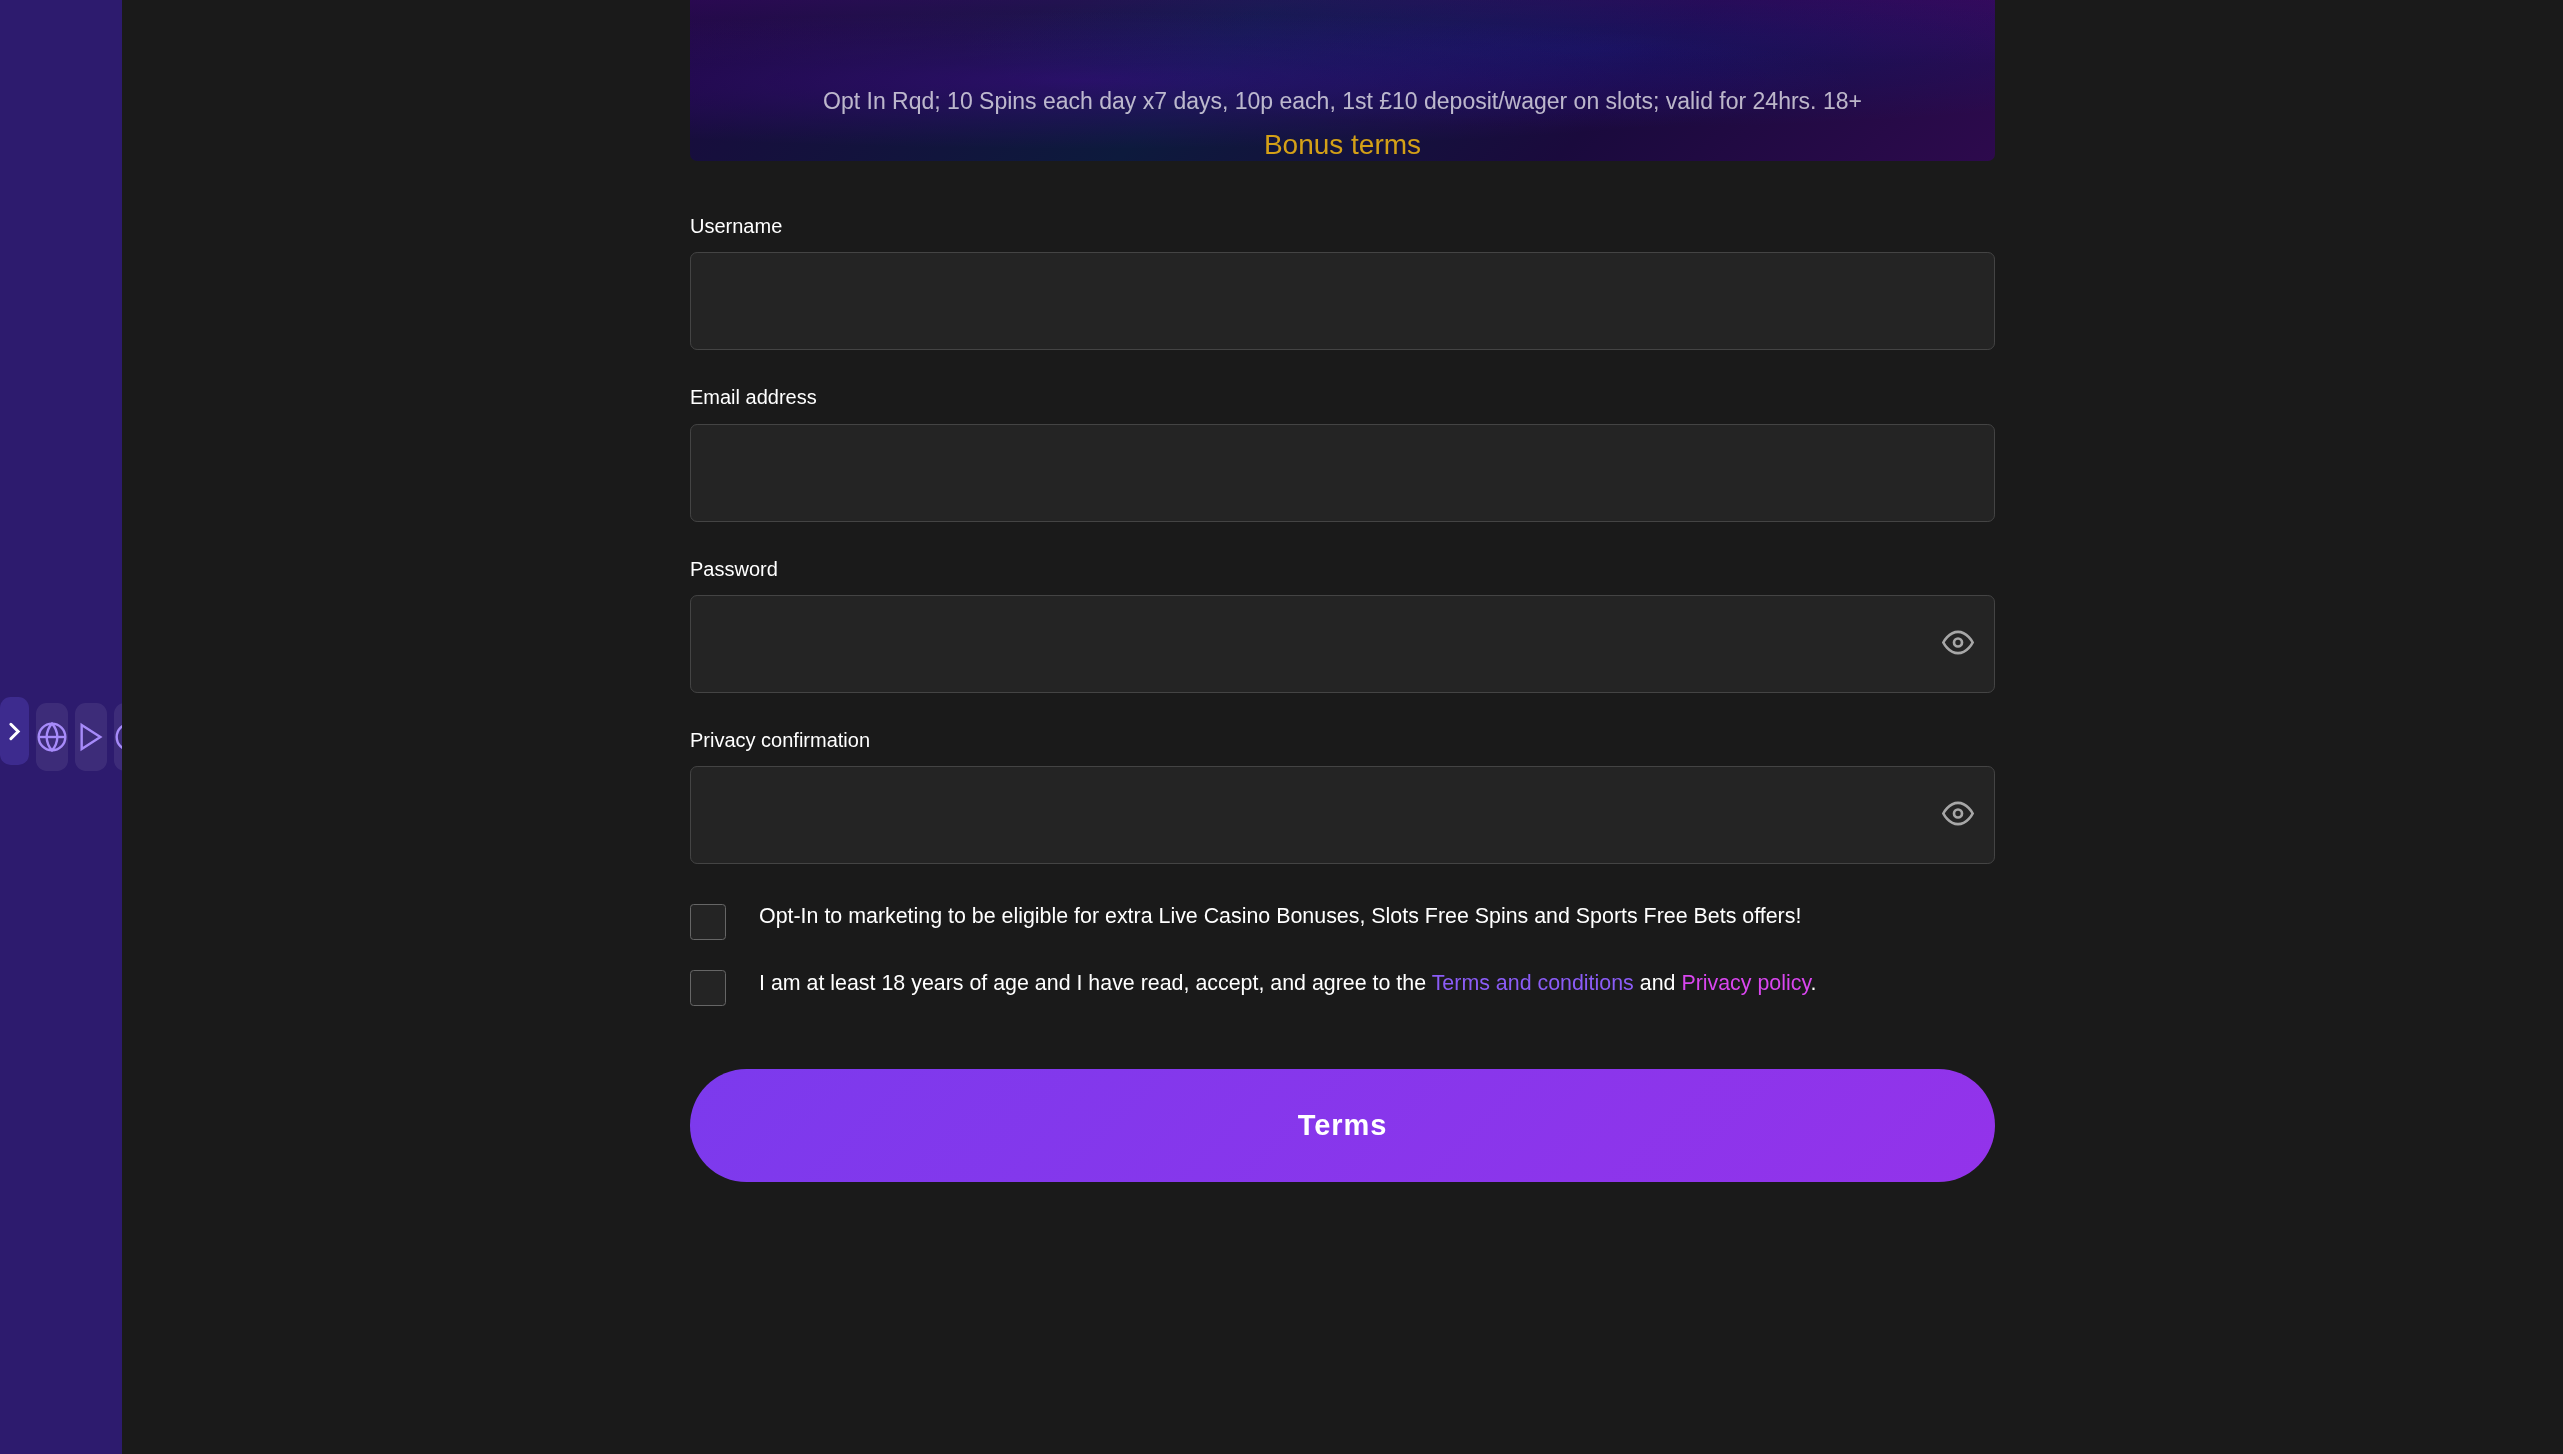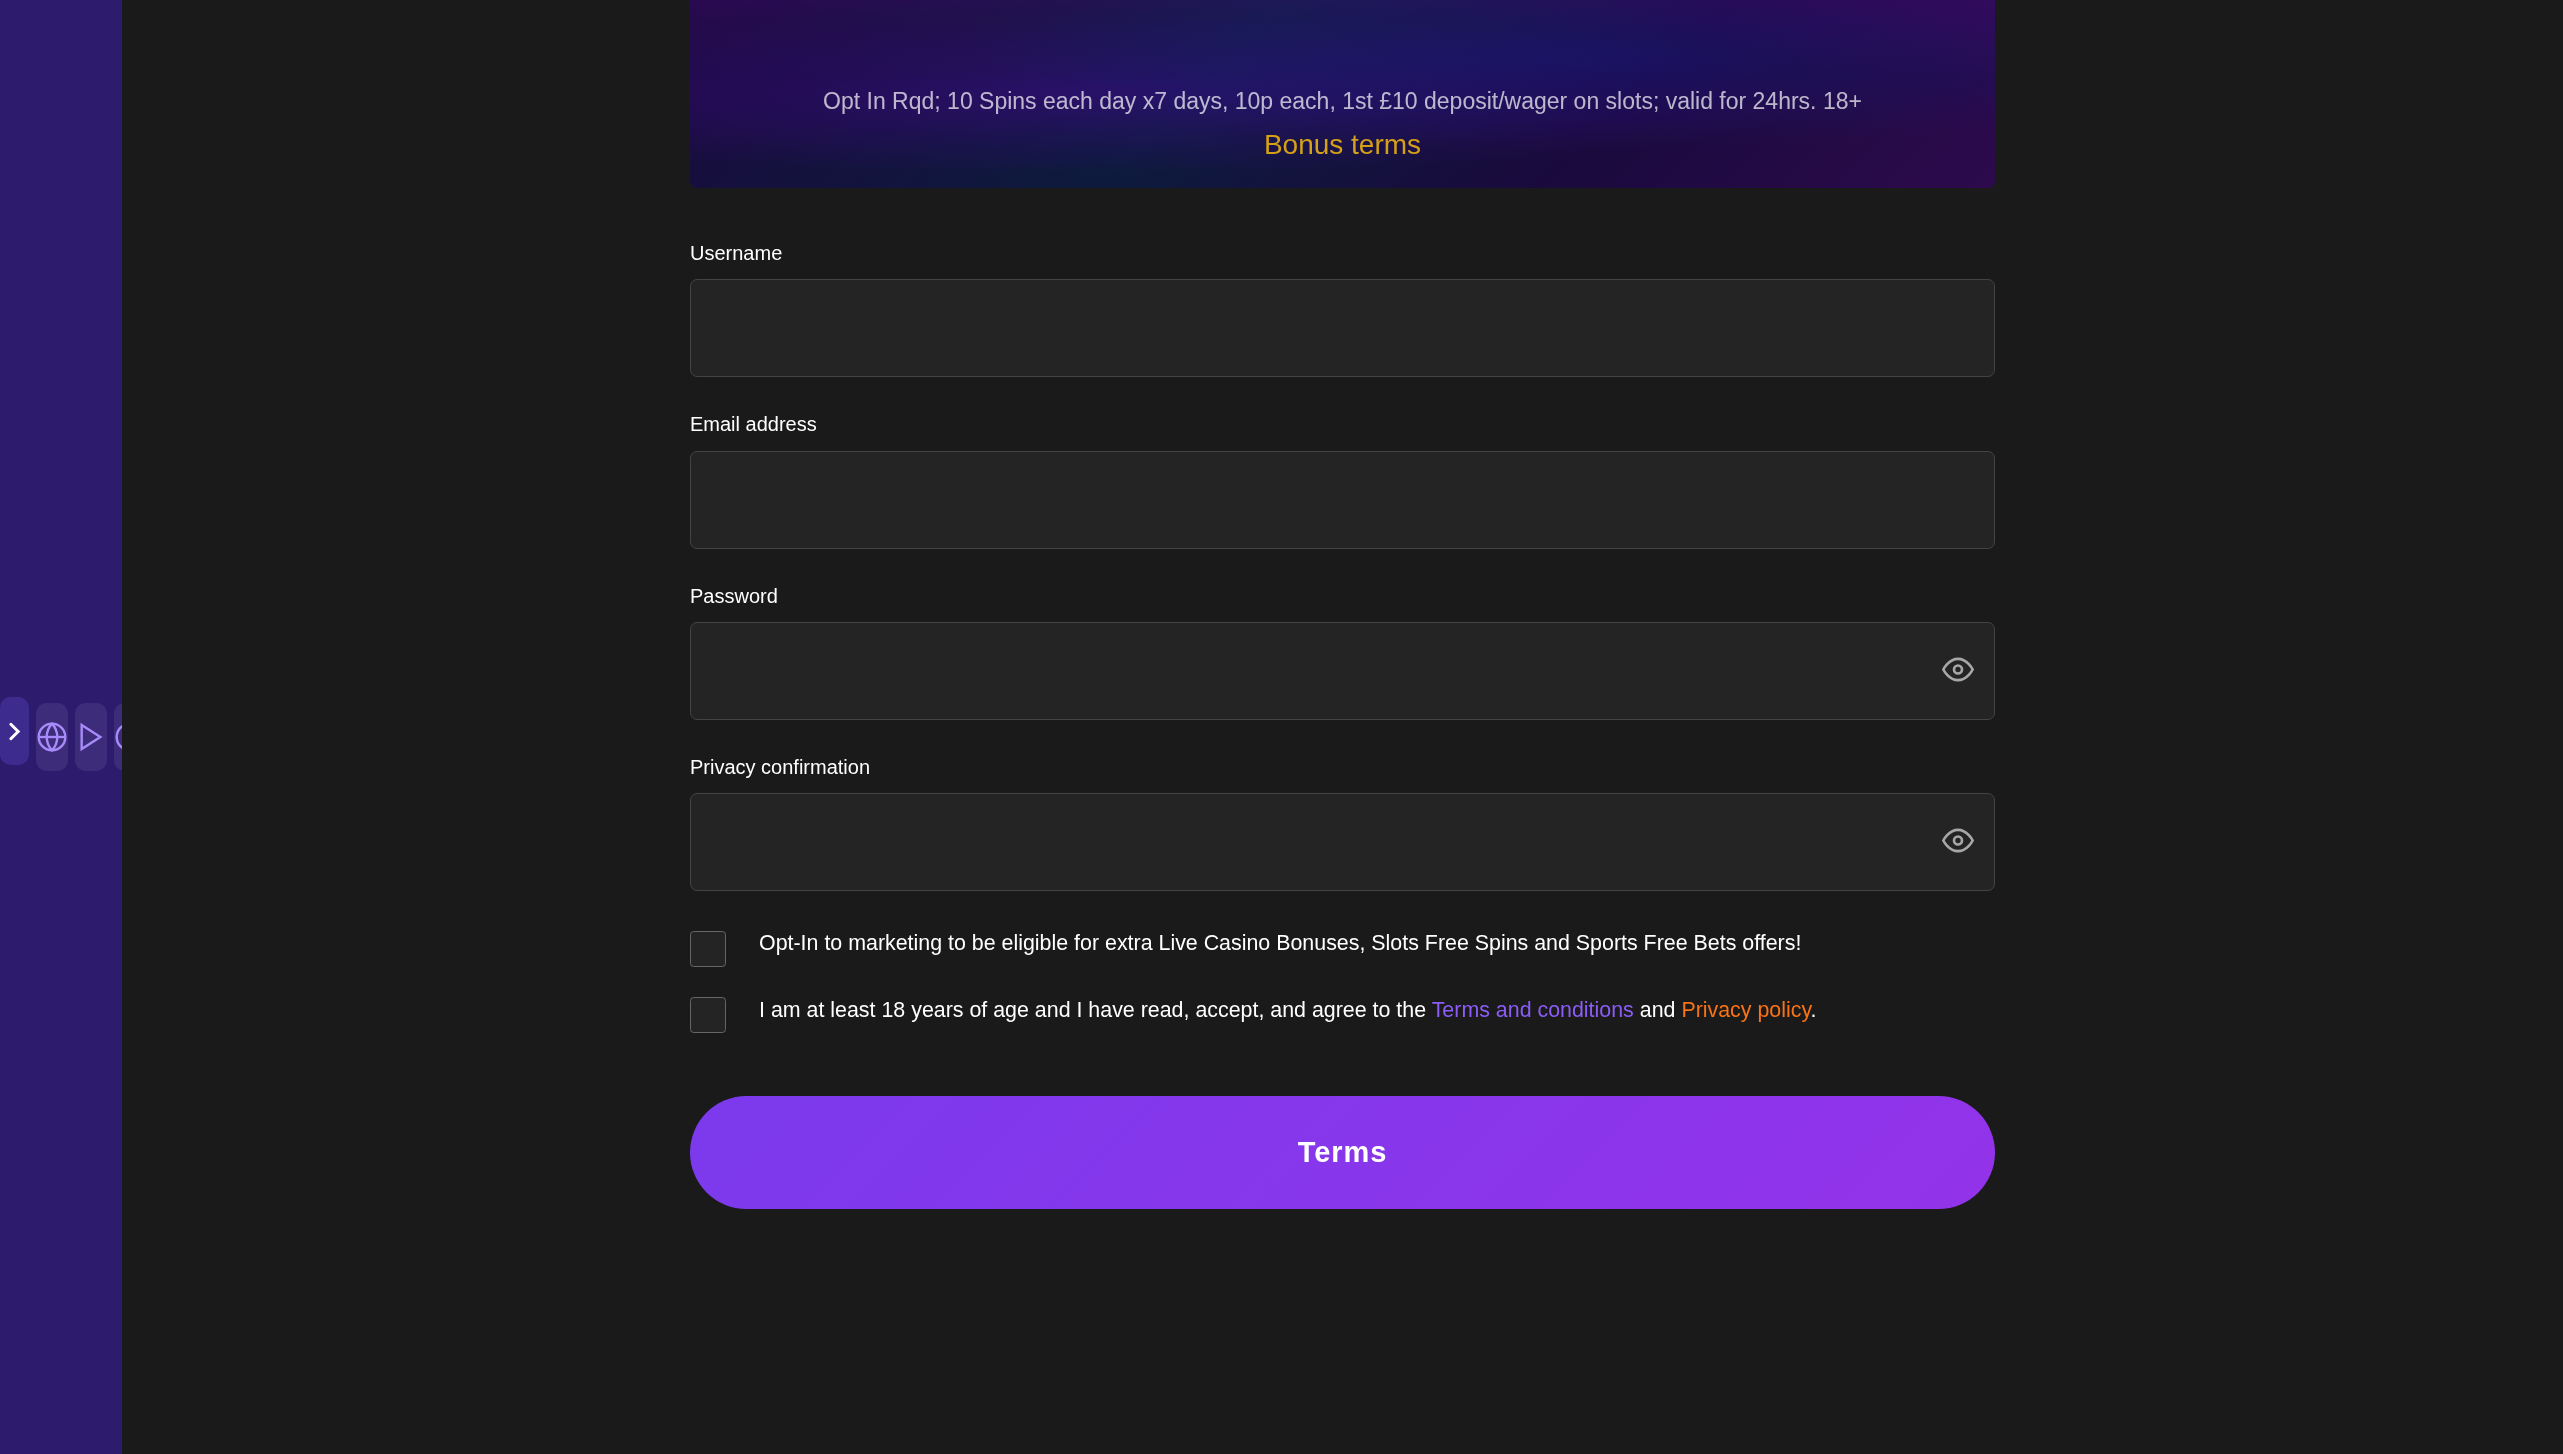--- a/index.html
+++ b/index.html
@@ -75,28 +75,27 @@
     }
 
     .form-container {
       width: 1305px;
       padding: 0 0 71px 0;
     }
 
     
     .banner {
       width: 100%;
-      height: 188px;
+      height: 161px;
       background: linear-gradient(135deg, #1a0a3d 0%, #0d1a3d 40%, #1a0a3d 70%, #2d0a4d 100%);
       border-radius: 0 0 7.1px 7.1px;
       display: flex;
       flex-direction: column;
       align-items: center;
       justify-content: flex-end;
-      padding-bottom: 27px;
       margin-bottom: 54px;
       position: relative;
       overflow: hidden;
     }
 
     .banner::before {
       content: '';
       position: absolute;
       top: 0; left: 0; right: 0; bottom: 0;
       background: 
@@ -325,21 +324,21 @@
     
     <div class="checkbox-group">
       <input type="checkbox" class="checkbox-input" style="">
       <label class="checkbox-label">Opt-In to marketing to be eligible for extra Live Casino Bonuses, Slots Free Spins and Sports Free Bets offers!</label>
     </div>
 
     
     <div class="checkbox-group">
       <input type="checkbox" class="checkbox-input" style="">
       <label class="checkbox-label">
-        <span>I am at least 18 years of age and I have read, accept, and agree to the </span><a href="#" style="color:#8b5cf6;">Terms and conditions</a><span> and </span><a href="#" style="color:#f97316;">Privacy policy</a><span>.</span>
+        <span>I am at least 18 years of age and I have read, accept, and agree to the </span><a href="#" style="color:#8b5cf6;">Terms and conditions</a><span> and </span><a href="#" style="color:#d946ef;">Privacy policy</a><span>.</span>
       </label>
     </div>
 
     
     <button class="next-button">Terms</button>
 
   </div>
 </div>
 
 

